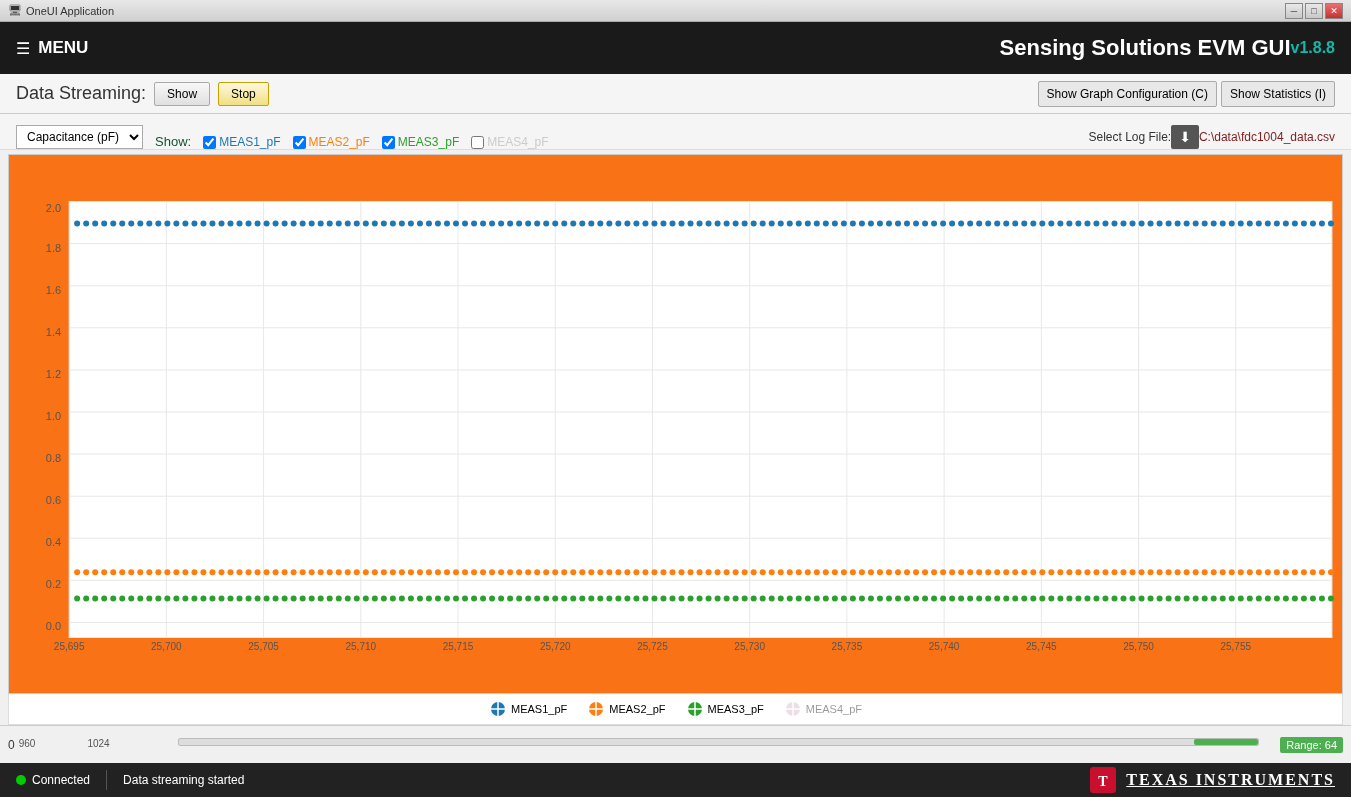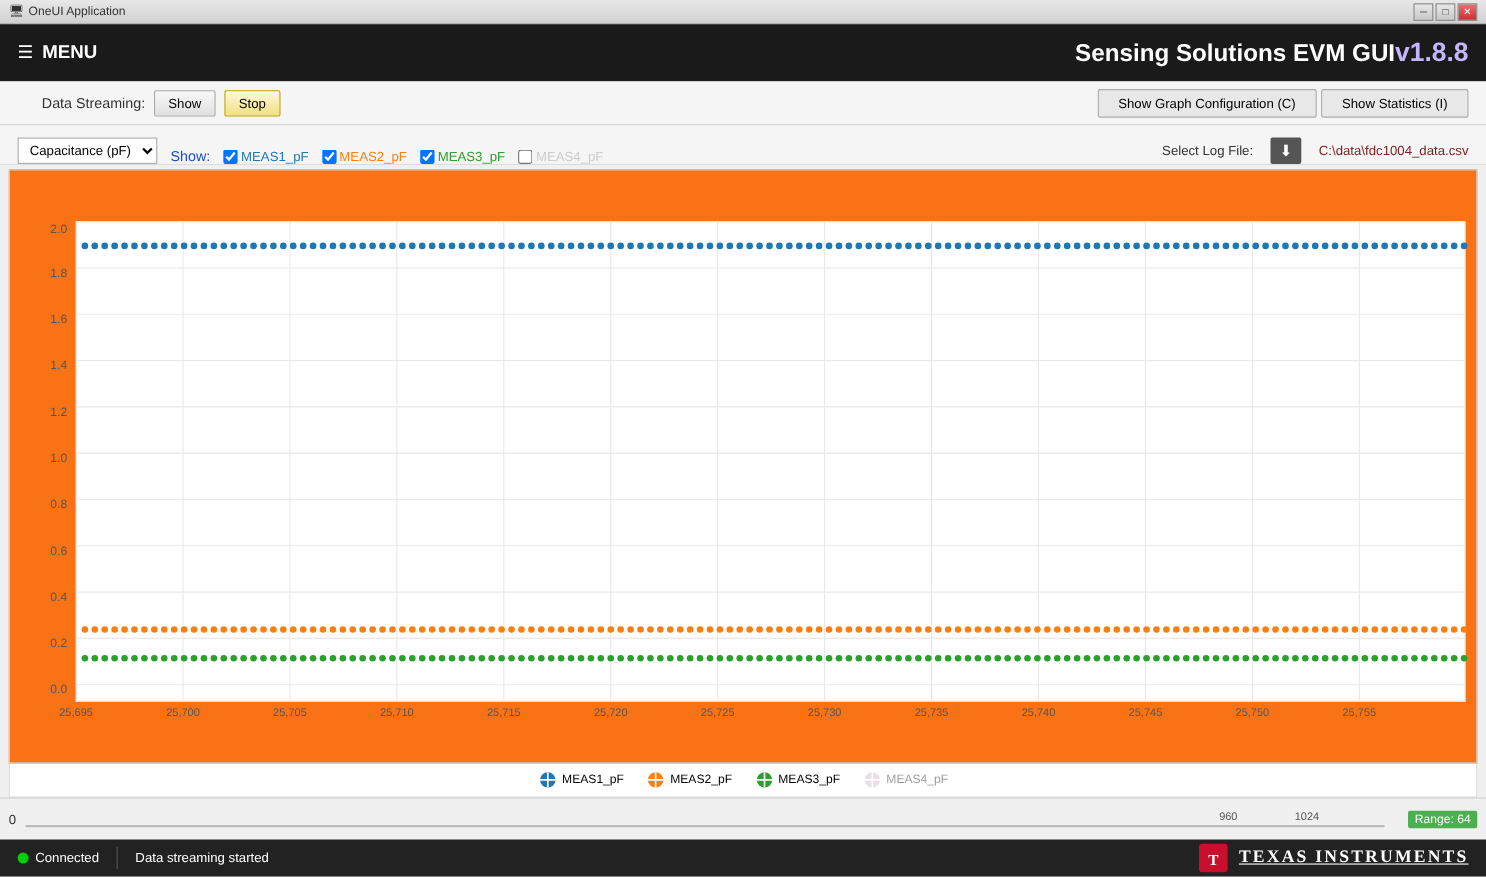--- a/index.html
+++ b/index.html
@@ -27,69 +27,69 @@
     .menu-bar {
       background: #1a1a1a;
       height: 52px;
       display: flex;
       align-items: center;
       padding: 0 16px;
       color: white;
     }
     .menu-hamburger { font-size: 18px; margin-right: 12px; cursor: pointer; display: flex; align-items: center; gap: 8px; }
     .menu-title { font-size: 22px; font-weight: bold; flex: 1; text-align: right; }
-    .menu-version { font-size: 24px; font-weight: bold; color: #c4b5fd; }
+    .menu-version { font-size: 16px; font-weight: bold; color: #14b8a6; }
 
     
     .toolbar {
       background: #f5f5f5;
       border-bottom: 1px solid #ccc;
       height: 40px;
       display: flex;
       align-items: center;
       padding: 0 16px;
       gap: 8px;
     }
-    .toolbar-label { font-size: 13px; color: #333; margin-left: 22px; }
+    .toolbar-label { font-size: 18px; color: #333; }
     .btn {
       padding: 4px 12px;
       font-size: 12px;
       border: 1px solid #aaa;
       background: linear-gradient(to bottom, #f8f8f8, #e0e0e0);
       cursor: pointer;
       border-radius: 2px;
     }
     .btn-stop { border-color: #c8a000; background: linear-gradient(to bottom, #fff8e0, #f0e080); }
     .toolbar-right { margin-left: auto; display: flex; gap: 4px; }
-    .btn-config { font-size: 12px; padding: 5px 18px; border: 1px solid #aaa; background: #e8e8e8; cursor: pointer; border-radius: 2px; }
+    .btn-config { font-size: 12px; padding: 5px 8px; border: 1px solid #aaa; background: #e8e8e8; cursor: pointer; border-radius: 2px; }
 
     
     .controls-bar {
       background: #f5f5f5;
       border-bottom: 1px solid #ddd;
       height: 36px;
       display: flex;
       align-items: flex-end;
       padding: 0 16px;
       gap: 12px;
     }
     .dropdown-select {
       padding: 3px 6px;
       font-size: 12px;
       border: 1px solid #aaa;
       background: white;
       cursor: pointer;
     }
-    .show-label { font-size: 13px; color: #1d4ed8; }
+    .show-label { font-size: 13px; color: #14532d; }
     .channel-item { display: flex; align-items: center; gap: 3px; font-size: 12px; }
     .ch1 { color: #1f77b4; }
     .ch2 { color: #ff7f0e; }
     .ch3 { color: #2ca02c; }
     .ch4 { color: #ccc; }
-    .log-file-section { margin-left: auto; display: flex; align-items: center; gap: 16px; font-size: 12px; color: #333; }
+    .log-file-section { margin-left: auto; display: flex; align-items: center; gap: 0; font-size: 12px; color: #333; }
     .log-file-btn {
       background: #555; color: white; border: none; padding: 4px 8px; cursor: pointer; font-size: 14px; border-radius: 2px;
     }
     .log-file-path { color: #7f1d1d; font-size: 12px; }
 
     
     .legend-bar {
       display: flex;
       align-items: center;
       justify-content: center;
@@ -753,21 +753,21 @@
         <circle cx="9" cy="9" r="7" fill="#d0afc0"></circle>
         <polyline points="2,9 16,9" stroke="white" stroke-width="1.5" fill="none"></polyline>
         <polyline points="9,2 9,16" stroke="white" stroke-width="1.5" fill="none"></polyline>
       </svg>
       <span>MEAS4_pF</span>
     </div>
   </div>
 
   <div class="scrollbar-area">
     <span class="scroll-zero">0</span>
-    <div style="flex:1; display:flex; flex-direction:column;">
+    <div style="flex:1; display:flex; flex-direction:row;">
       <div style="display:flex; justify-content:flex-end; font-size:10px; color:#555; margin-bottom:2px; padding-right:64px;">
         <span style="margin-right:52px;">960</span>
         <span>1024</span>
       </div>
       <div class="scroll-track">
         <div class="scroll-thumb"></div>
       </div>
     </div>
     <div class="range-box">Range: 64</div>
   </div>

